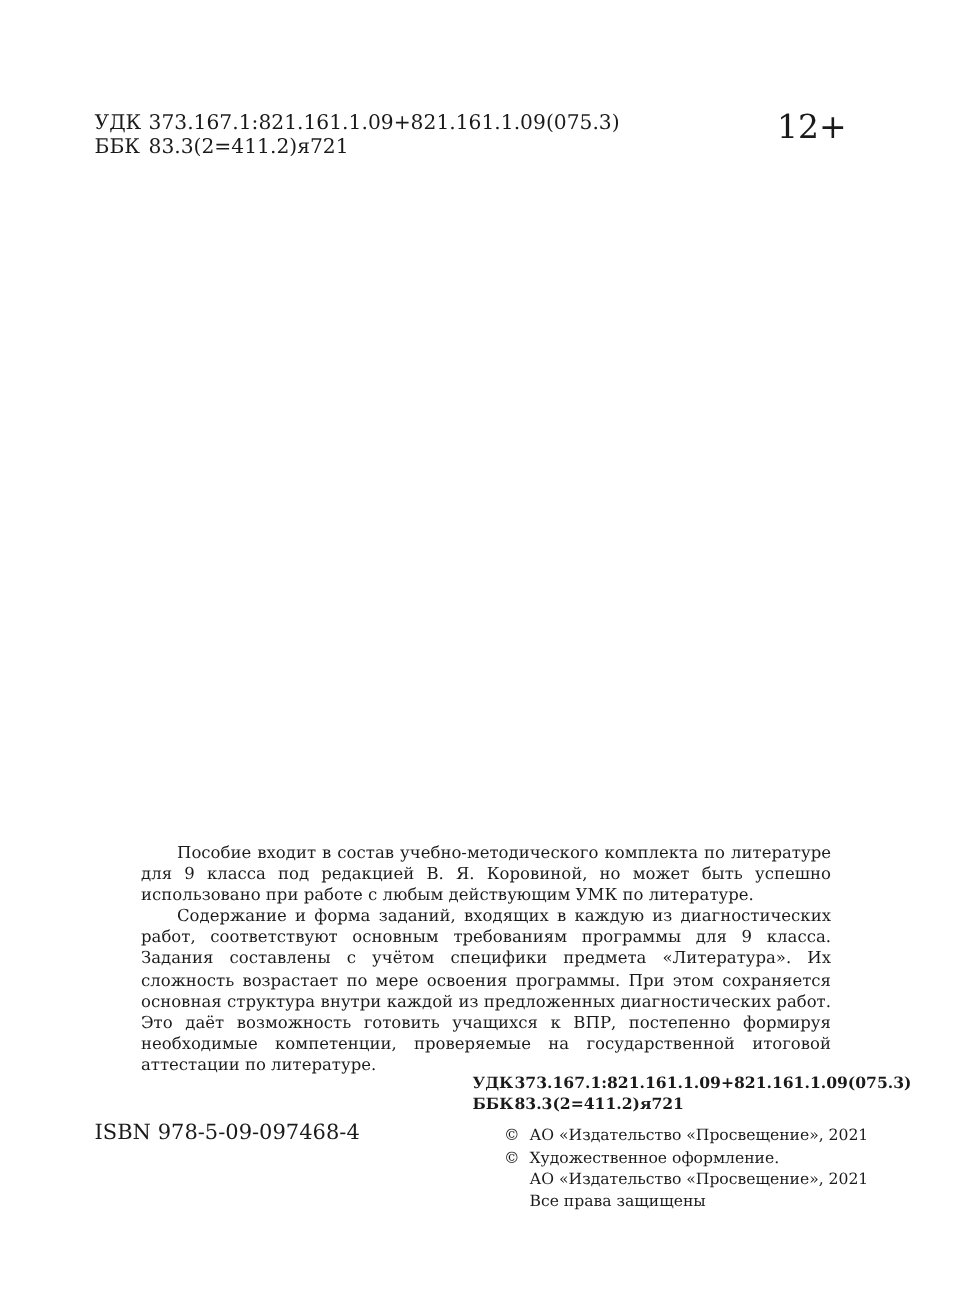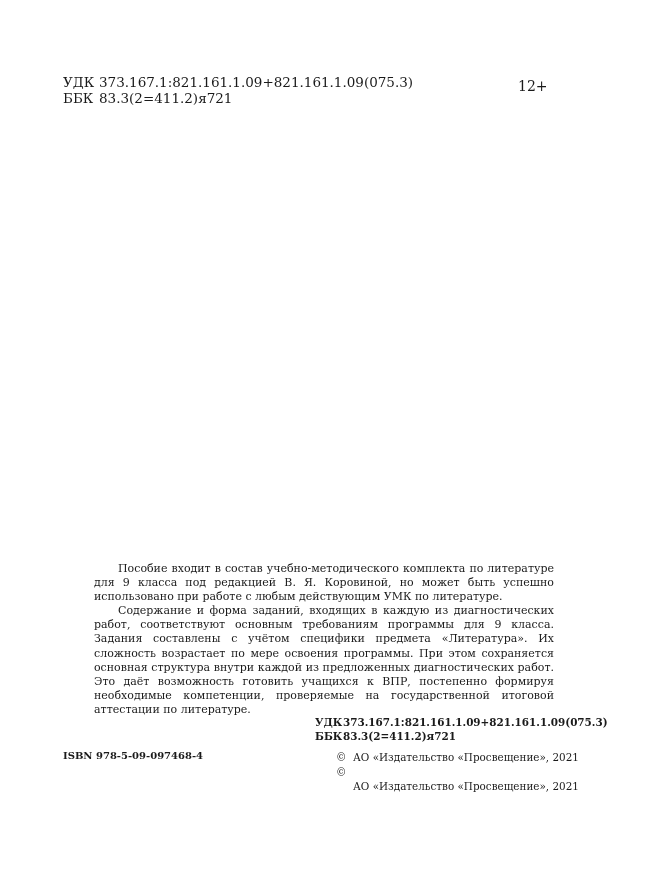--- a/index.html
+++ b/index.html
@@ -27,21 +27,21 @@
       white-space: nowrap;
     }
     .code-label {
       width: 36px;
       flex: 0 0 36px;
     }
     .age-rating {
       position: absolute;
       left: 518px;
       top: 73px;
-      font-size: 14px;
+      font-size: 22px;
       line-height: 26px;
     }
     .annotation {
       position: absolute;
       left: 94px;
       top: 562px;
       width: 460px;
       font-size: 11px;
       line-height: 14.1px;
       text-align: justify;
@@ -60,23 +60,23 @@
       white-space: nowrap;
     }
     .bottom-codes .code-label {
       width: 28px;
       flex: 0 0 28px;
     }
     .isbn {
       position: absolute;
       left: 63px;
       top: 749px;
-      font-size: 10px;
+      font-size: 14px;
       line-height: 13.5px;
-      font-weight: bold;
+      font-weight: normal;
       white-space: nowrap;
     }
     .copyright {
       position: absolute;
       left: 336px;
       top: 750px;
       font-size: 10.4px;
       line-height: 14.6px;
       white-space: nowrap;
     }
@@ -122,18 +122,23 @@
 
 <div class="isbn">ISBN 978-5-09-097468-4</div>
 
 <div class="copyright">
   <div class="copy-row">
     <span class="copy-sym">©</span>
     <span>АО «Издательство «Просвещение», 2021</span>
   </div>
   <div class="copy-row">
     <span class="copy-sym">©</span>
+    <span>Художественное оформление.</span>
   </div>
   <div class="copy-row">
     <span class="copy-sym"></span>
     <span>АО «Издательство «Просвещение», 2021</span>
   </div>
+  <div class="copy-row">
+    <span class="copy-sym"></span>
+    <span>Все права защищены</span>
+  </div>
 </div>
 
 </body></html>

